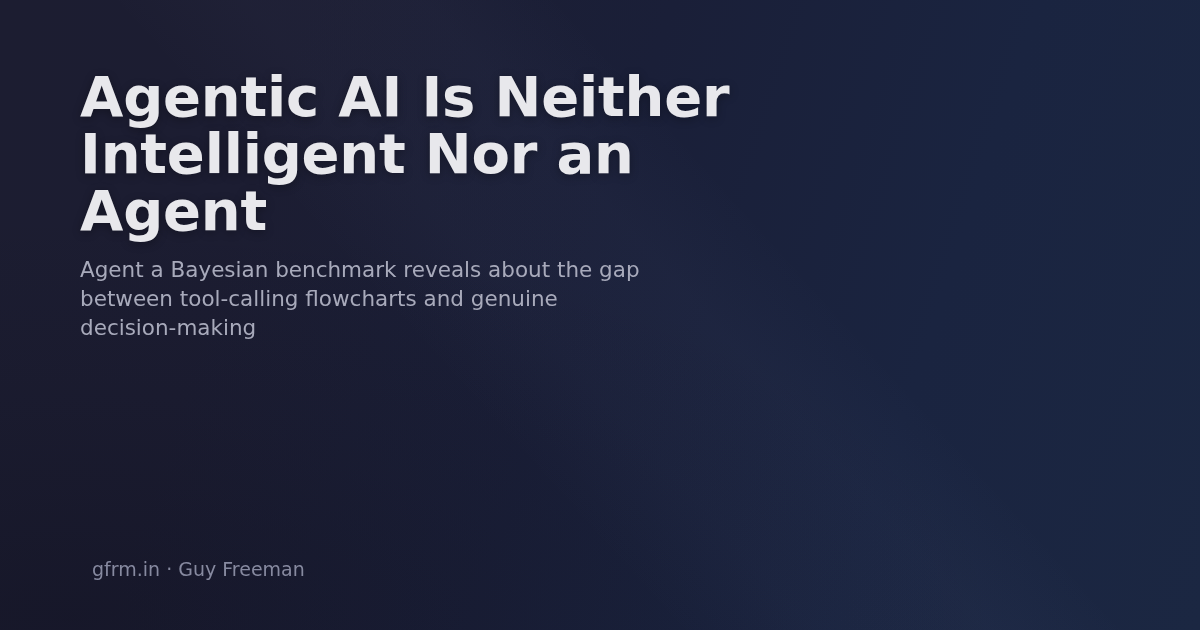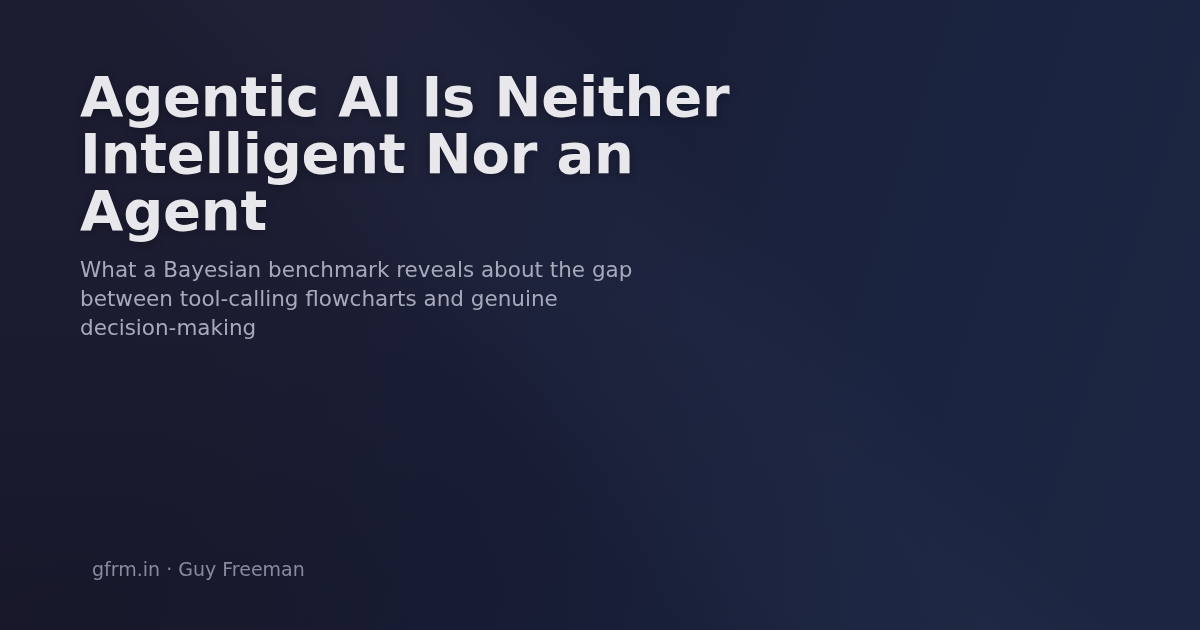--- a/index.html
+++ b/index.html
@@ -101,18 +101,18 @@
   }
 </style>
 </head>
 <body>
 
 <div class="card">
   <div class="content">
 
     <h1 class="title">Agentic AI Is Neither Intelligent Nor an Agent</h1>
 
-    <p class="subtitle">What a Bayesian benchmark reveals about the gap between tool-calling flowcharts and genuine decision-making</p>
+    <p class="subtitle">Agent a Bayesian benchmark reveals about the gap between tool-calling flowcharts and genuine decision-making</p>
 
     <div class="footer">gfrm.in · Guy Freeman</div>
 
   </div>
 </div>
 
 </body></html>

